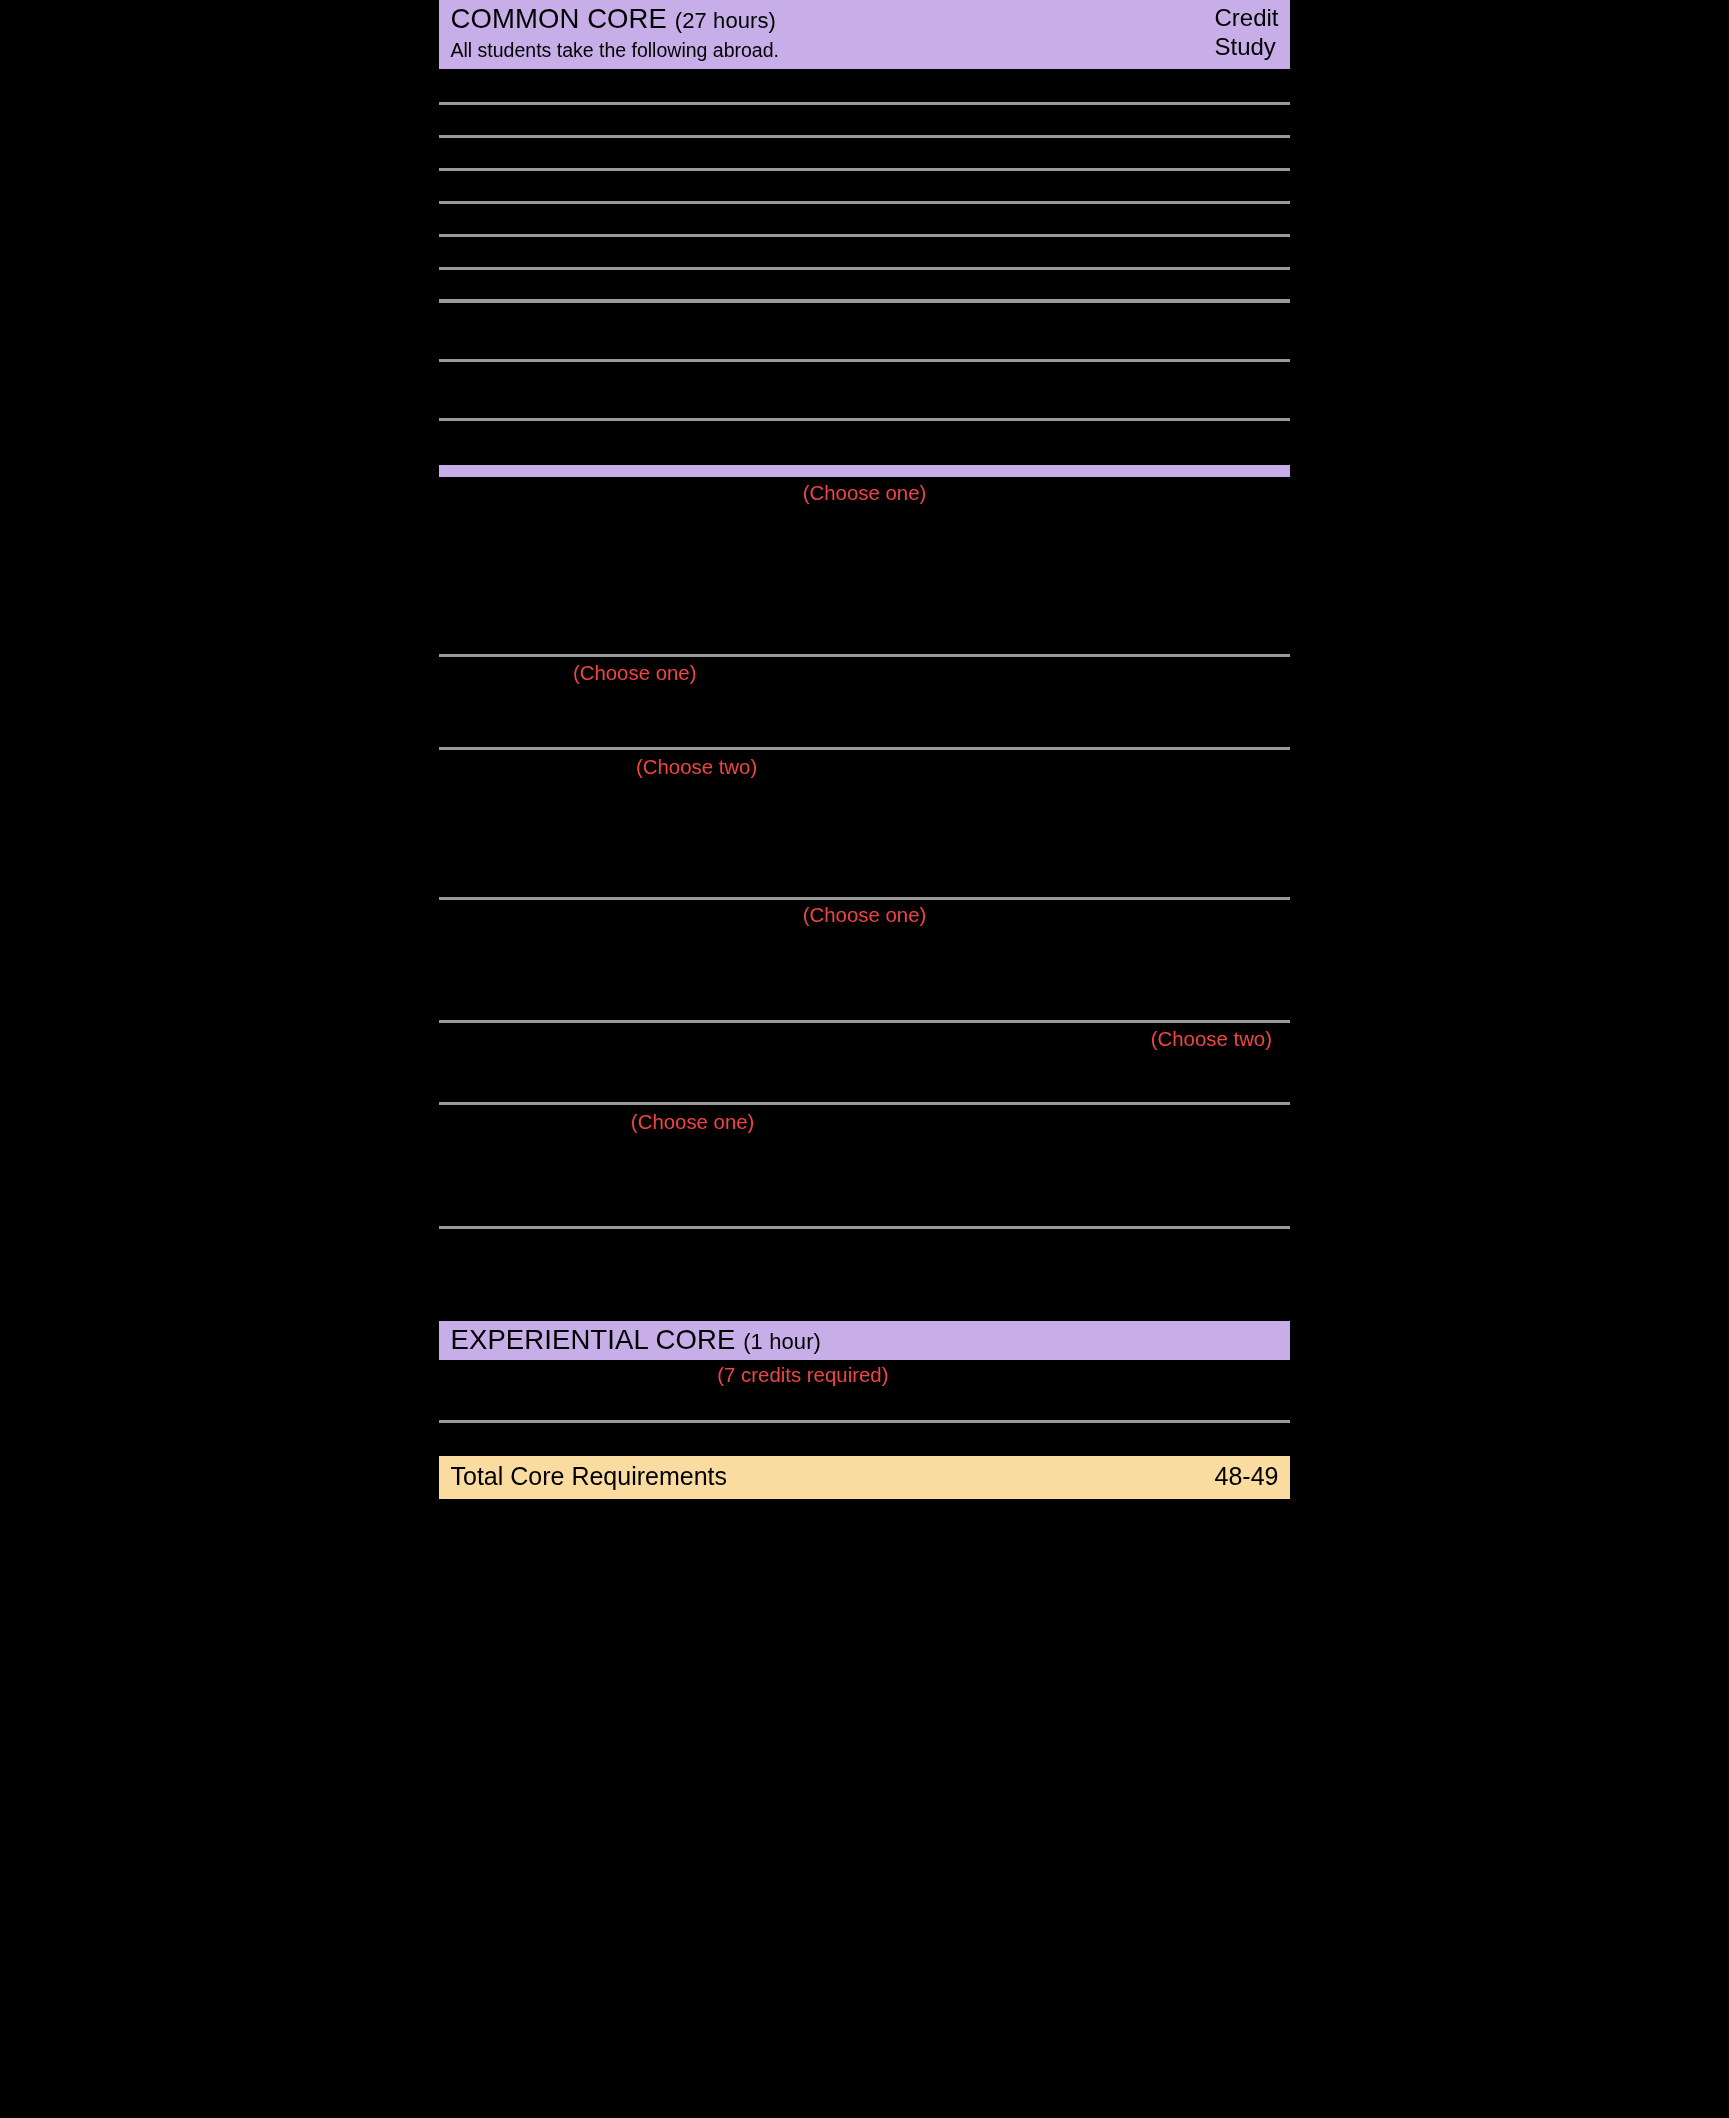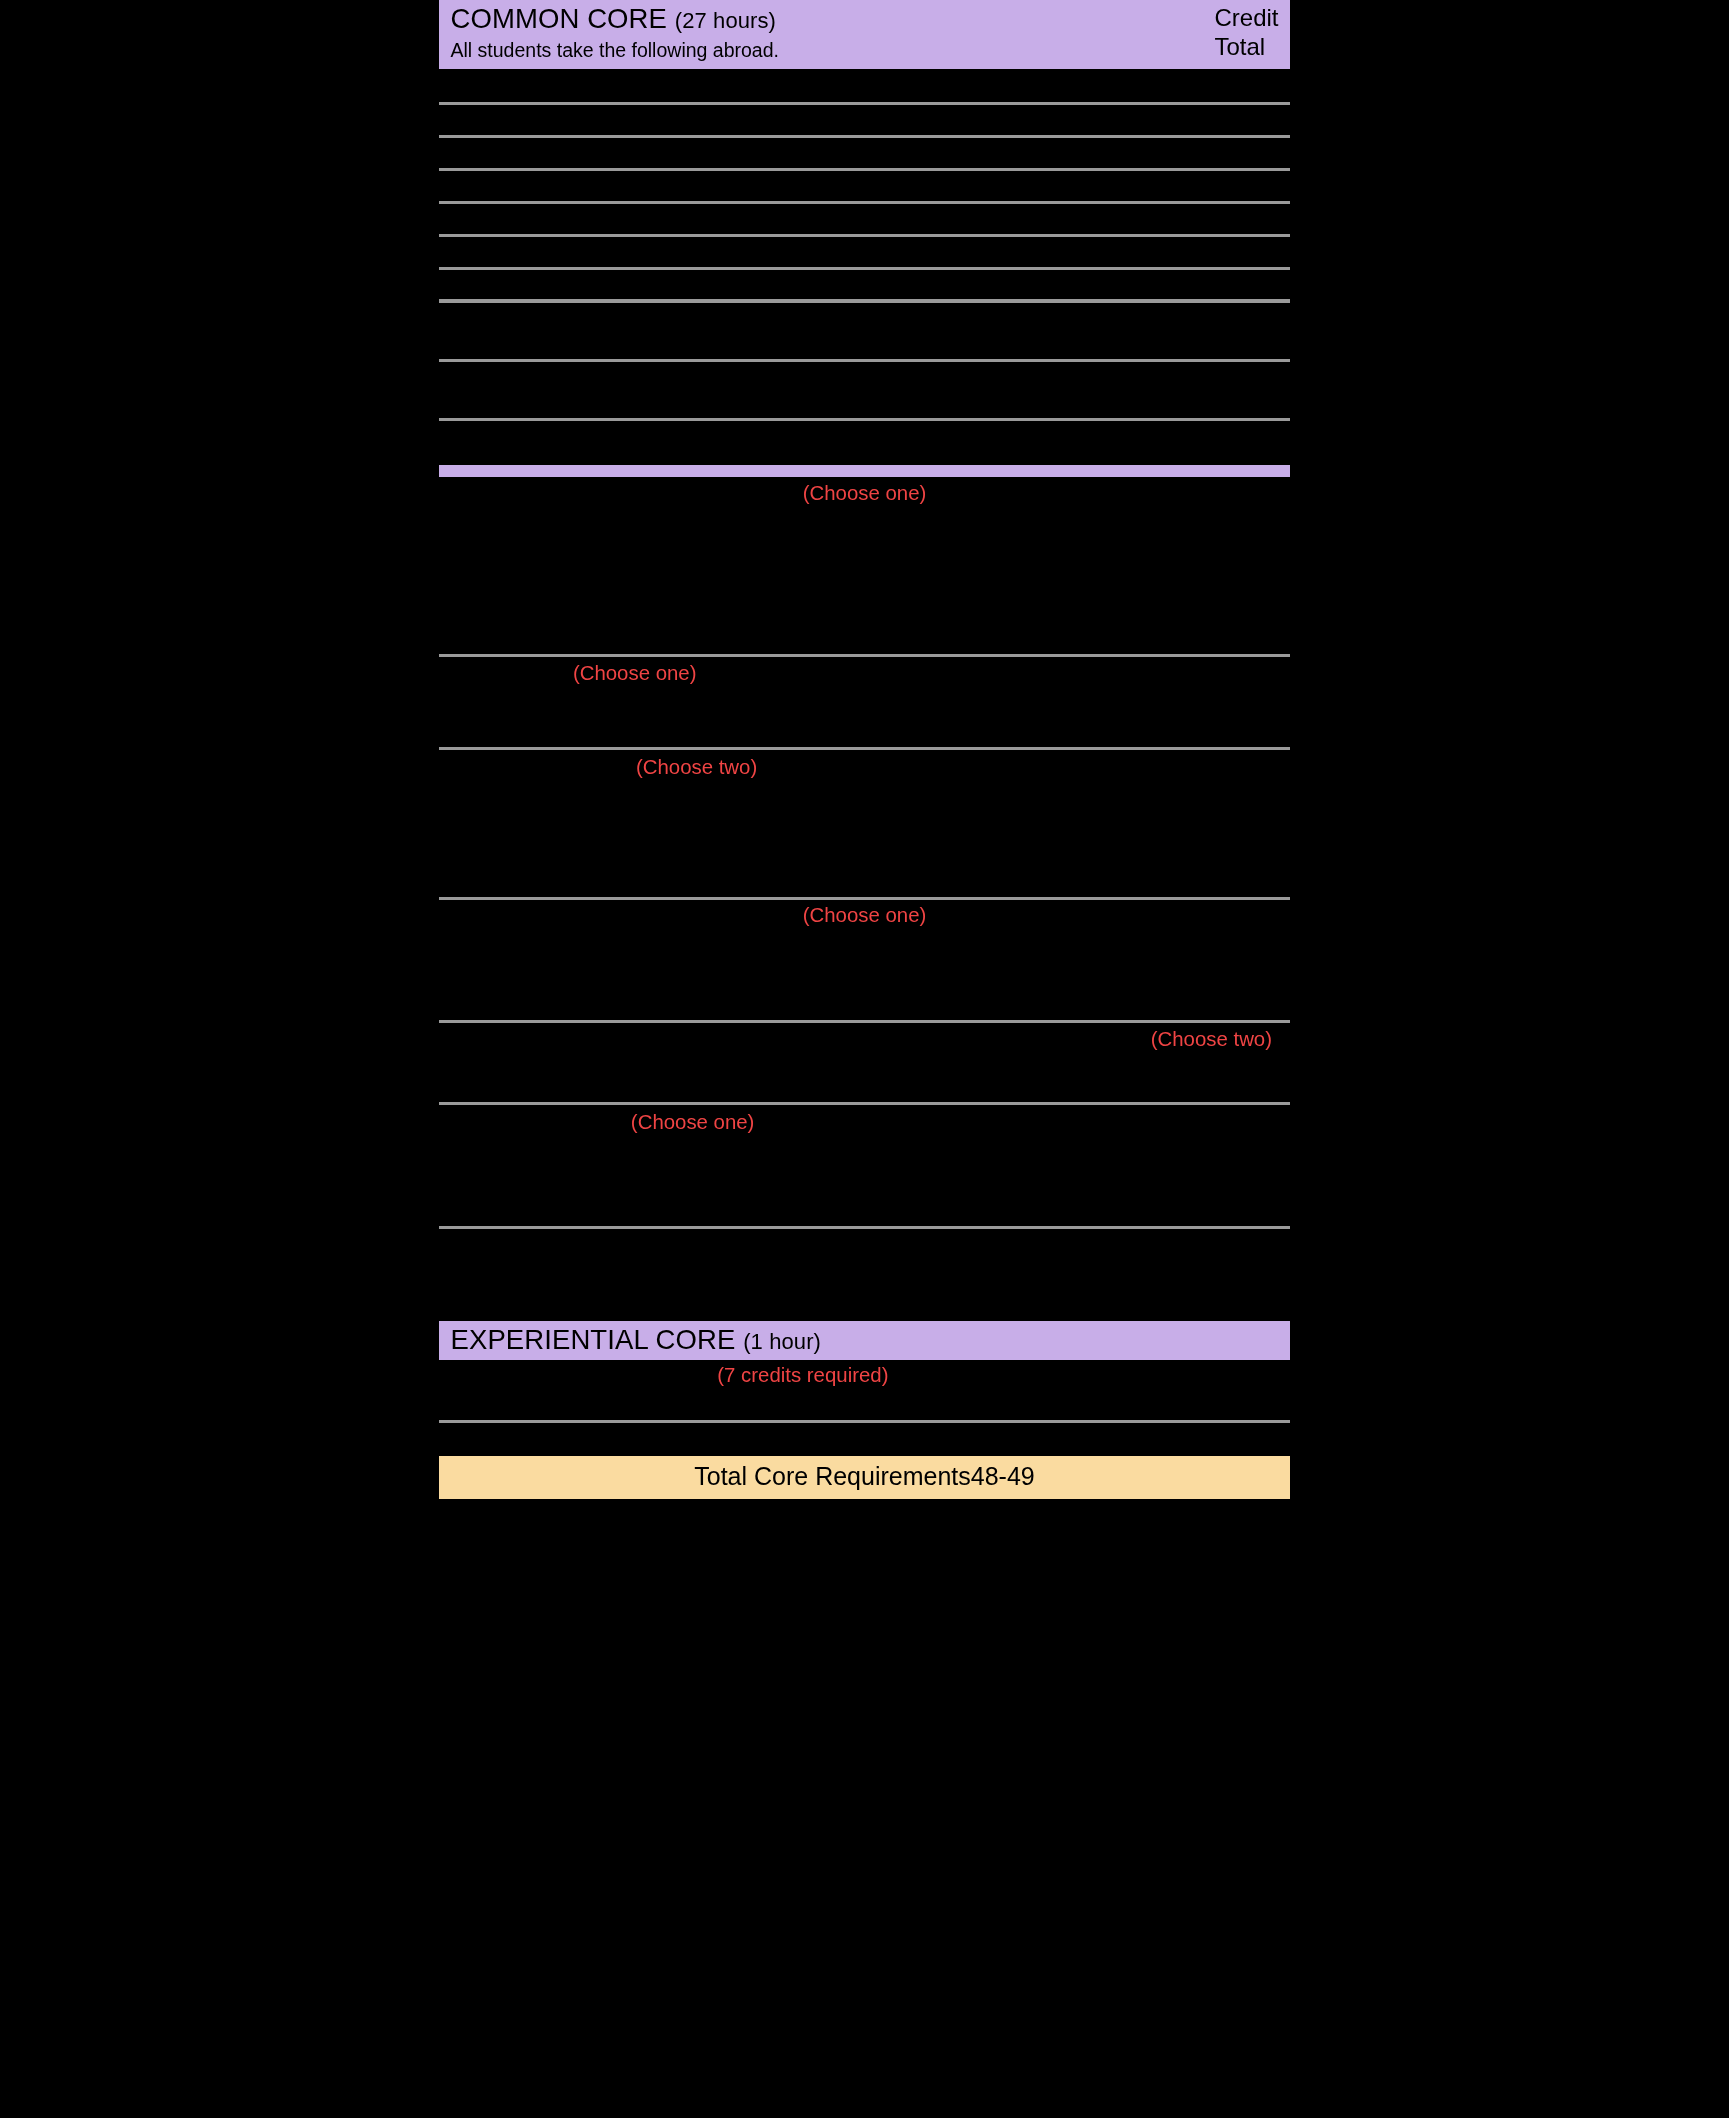--- a/index.html
+++ b/index.html
@@ -106,21 +106,21 @@
     font-size:18.6px;line-height:1.26;
     padding:0.9px 0 0.9px 0;
   }
   .noterow .txt{flex:1 1 auto;padding-left:9.8px;padding-right:10.6px;}
   .noterow .cr{width:102px;flex:0 0 102px;text-align:right;padding-right:11.5px;box-sizing:border-box;}
   .gap-lg{height:33px;}
   .gap-xl{height:44px;}
 
   .totalbar{
     background:#fadba0;
-    display:flex;align-items:center;justify-content:center;
+    display:flex;align-items:center;justify-content:space-between;
     padding:6.2px 11.5px 8px 11.5px;
     font-size:25px;
     box-sizing:border-box;
   }
   .footnote{
     font-size:17px;
     line-height:1.25;
     padding-top:7px;
     padding-left:2.7px;
   }
@@ -130,21 +130,21 @@
 <body>
 
 <div class="page">
  <div class="sheet">
 
   <div class="bar">
     <div class="ttl"><span>COMMON CORE</span> <span class="hrs">(27 hours)</span></div>
     <div class="sub">All students take the following abroad.</div>
     <div class="colhead">
       <div>Credit</div>
-      <div>Total</div>
+      <div>Study</div>
     </div>
   </div>
 
   <div class="row">
     <span class="code">CORE 1002</span>
     <span class="title"><span>OBU Connections</span><span class="dag">†</span></span>
     <span class="cr">2</span>
   </div>
   <div class="rule"></div>
   <div class="row">

